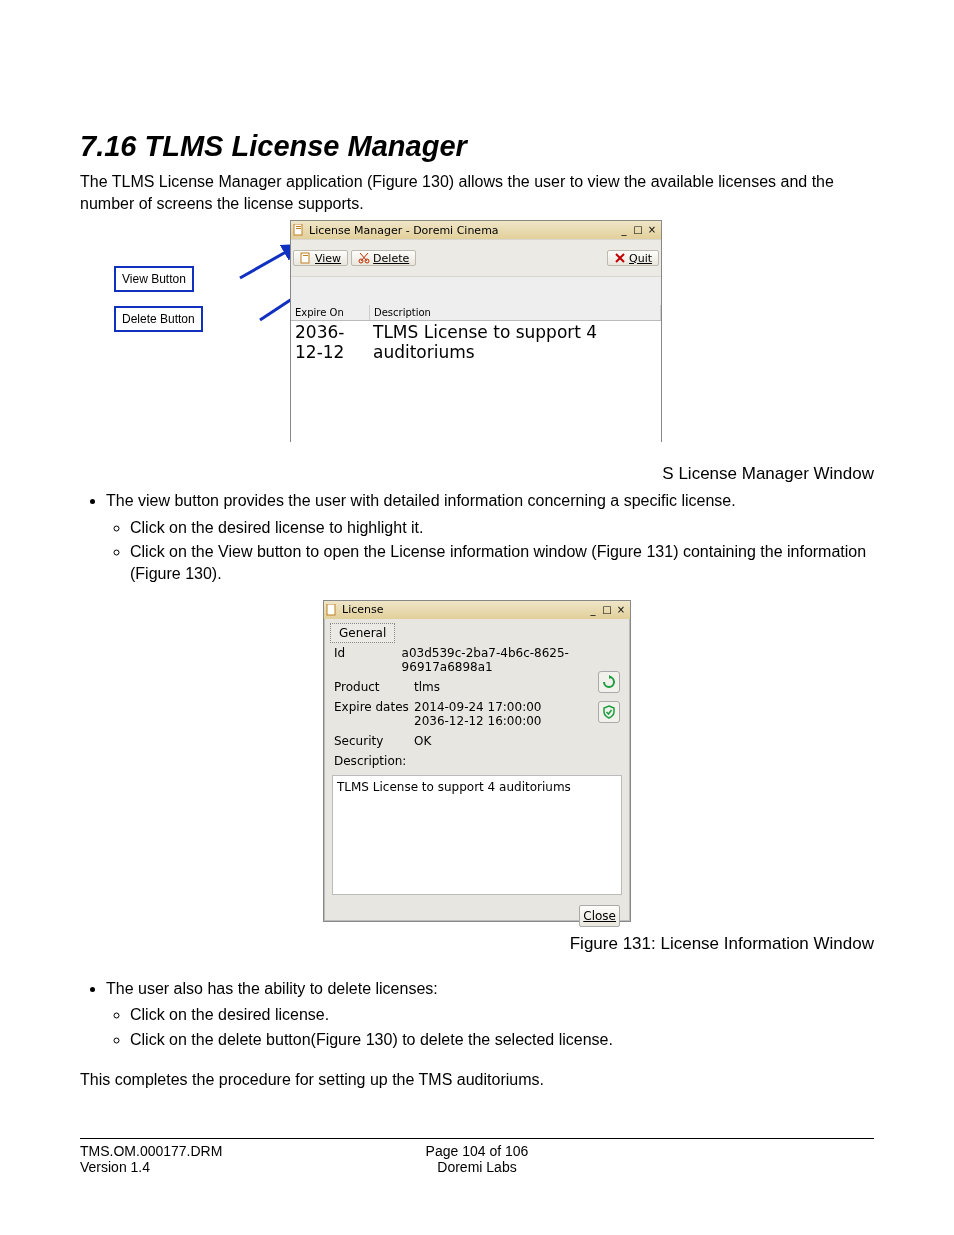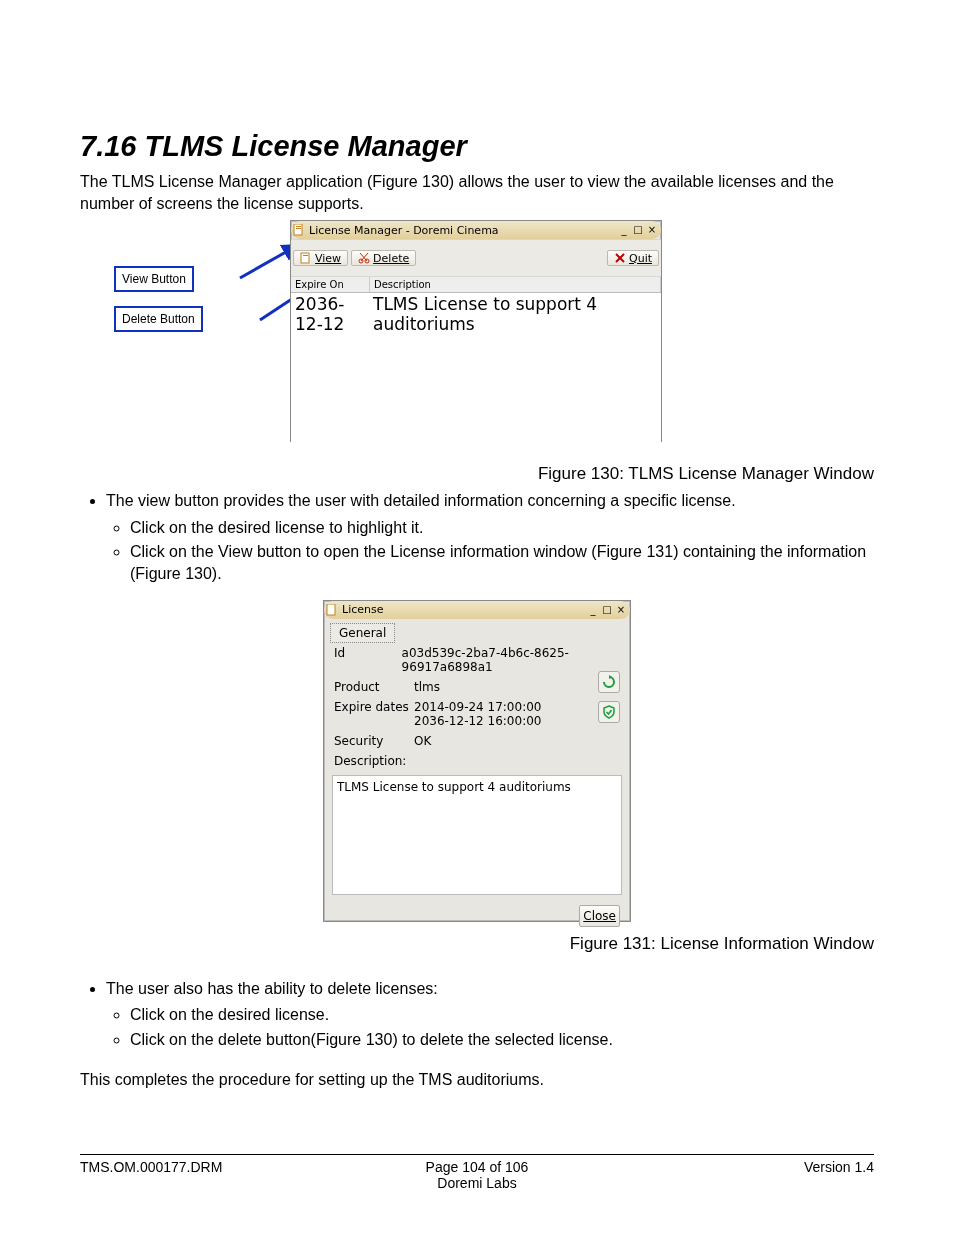--- a/index.html
+++ b/index.html
@@ -9,45 +9,45 @@
   ul{margin:4px 0 4px 26px;padding:0;}
   ul.disc{list-style:disc;}
   ul.circ{list-style:circle;margin-left:50px;}
   li{font-size:16px;line-height:1.4;margin:2px 0;}
   .fig-area{position:relative;width:800px;margin:6px auto 2px auto;}
   .caption{text-align:right;font-weight:normal;font-size:17px;margin:4px 0 6px 0;}
   .callout{position:absolute;border:2px solid #1030c0;background:#fff;font-size:12px;padding:4px 6px;white-space:nowrap;}
   svg.arrow{position:absolute;overflow:visible;}
   
   .win{position:relative;background:#e8e6e0;border:1px solid #888;box-shadow:0 0 0 1px #bbb inset;font-family:"DejaVu Sans",Arial,sans-serif;}
-  .titlebar{background:linear-gradient(#efe6c8,#e2cf9a);height:18px;display:flex;align-items:center;justify-content:space-between;padding:0 2px;font-size:11px;border-radius:9px;}
+  .titlebar{background:linear-gradient(#efe6c8,#e2cf9a);height:18px;display:flex;align-items:center;justify-content:space-between;padding:0 2px;font-size:11px;}
   .titlebar .t-left{display:flex;align-items:center;gap:4px;}
   .titlebar .t-right{display:flex;align-items:center;gap:0;}
   .wbtn{width:14px;height:12px;display:inline-flex;align-items:center;justify-content:center;font-size:10px;line-height:1;}
   .doc-icon{width:12px;height:12px;display:inline-block;}
   .toolbar{background:#eceae4;height:20px;display:flex;align-items:center;justify-content:space-between;padding:8px 2px;border-top:1px solid #d8d6d0;border-bottom:1px solid #d8d6d0;}
   .tbtn{display:inline-flex;align-items:center;gap:3px;border:1px solid #bdb9af;background:linear-gradient(#fdfdfb,#e9e6dd);padding:1px 6px;font-size:11px;border-radius:2px;height:16px;box-sizing:border-box;}
   .tbtn .u{text-decoration:underline;}
   .ico{width:12px;height:12px;display:inline-block;}
   .gridhead{display:flex;background:#eee;border-bottom:1px solid #bbb;font-size:10px;}
-  .gridhead>div{padding:2px 4px;border-right:1px solid #ccc;}
+  .gridhead>div{padding:2px 4px;border-right:1px solid #ccc;margin-top:28px;}
   .gridbody{background:#fff;font-size:17px;}
   .gridrow{display:flex;}
   .gridrow>div{padding:1px 4px;}
   
   .tab{display:inline-block;border:1px dotted #888;background:#eceae4;padding:2px 8px;font-size:12px;margin:4px 0 0 6px;}
   .kv{display:flex;font-size:12px;padding:3px 10px;}
   .kv .k{width:80px;}
   .descbox{margin:4px 8px;border:1px solid #bbb;background:#fff;height:110px;padding:4px;font-size:12px;}
   .closebar{display:flex;justify-content:flex-end;padding:6px 10px;}
   .closebtn{border:1px solid #aaa;background:linear-gradient(#fdfdfb,#e9e6dd);padding:3px 3px;font-size:12px;border-radius:2px;}
   .badge{position:absolute;width:20px;height:20px;border:1px solid #aaa;border-radius:3px;background:#f3f1eb;display:flex;align-items:center;justify-content:center;}
   .badge svg{width:14px;height:14px;}
   
-  .footer{position:absolute;left:80px;right:80px;bottom:60px;border-top:1px solid #000;padding-top:4px;display:flex;justify-content:space-between;font-size:14px;}
+  .footer{position:absolute;left:80px;right:80px;bottom:60px;border-top:1px solid #000;padding-top:4px;display:flex;justify-content:space-between;font-size:14px;flex-direction:column;}
   .footer .center{position:absolute;left:0;right:0;text-align:center;}
 </style>
 </head>
 <body>
 
 <div class="page">
   <h2>7.16 TLMS License Manager</h2>
   <p>The TLMS License Manager application (Figure 130) allows the user to view the available licenses and the number of screens the license supports.</p>
 
   <div class="fig-area" style="height:240px;">

